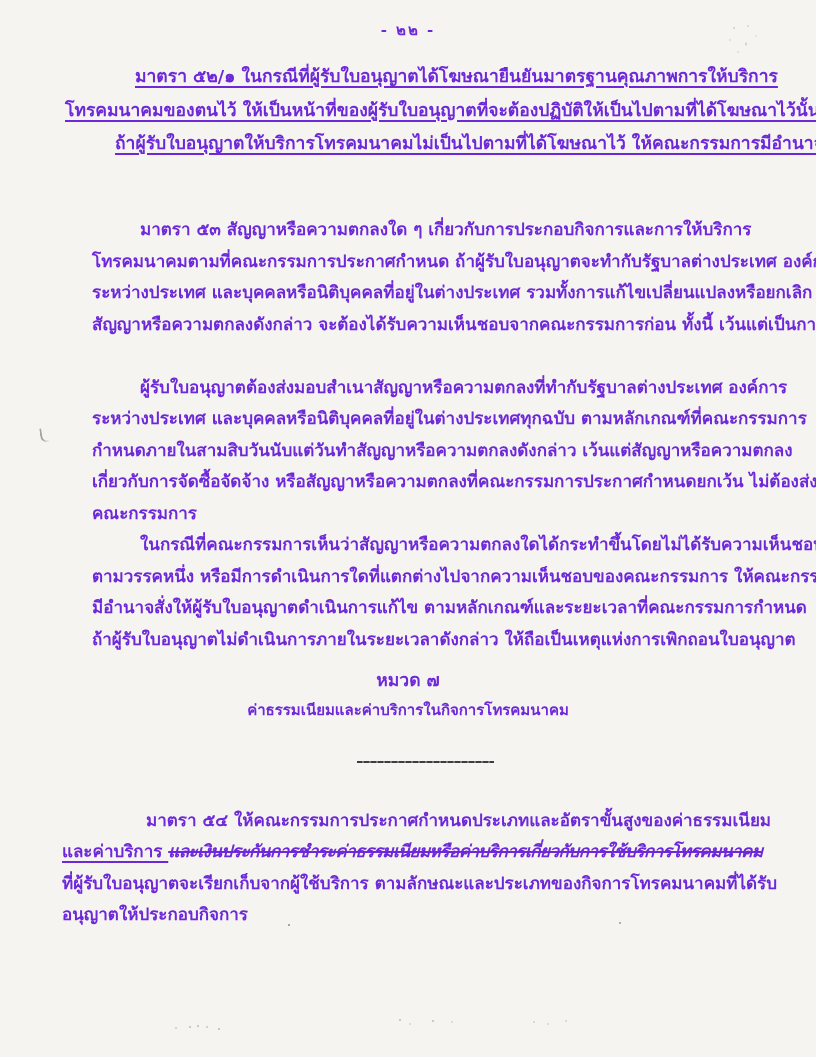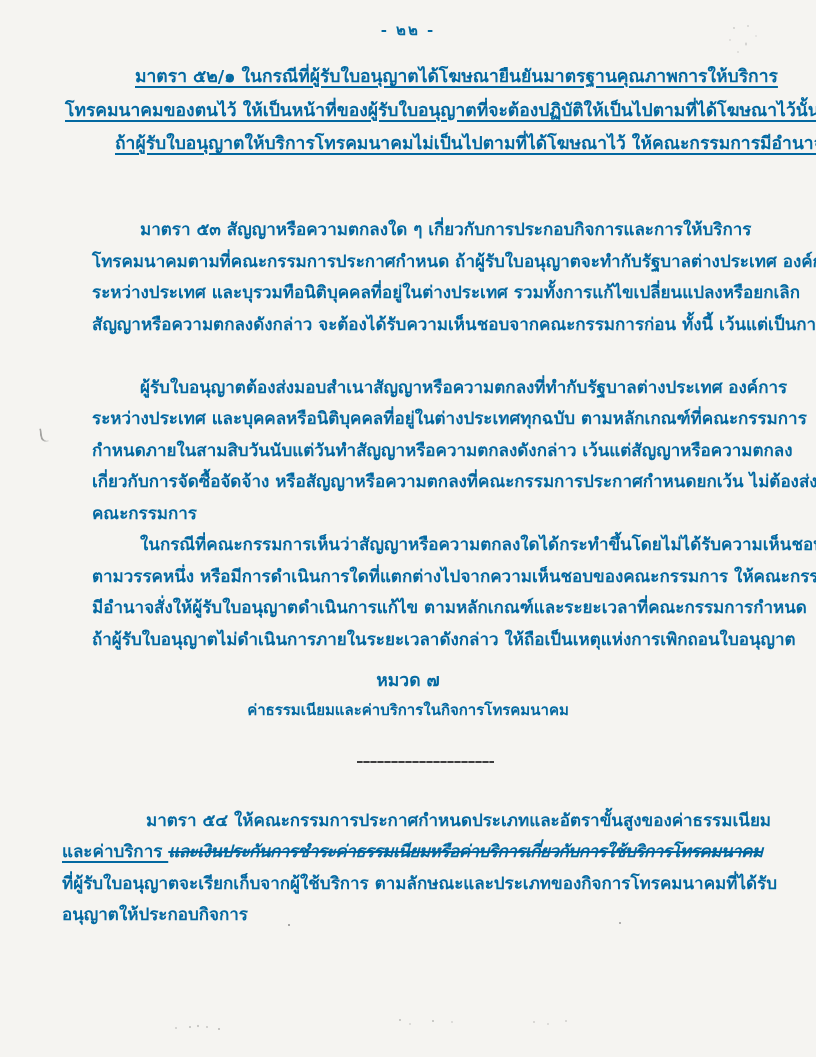--- a/index.html
+++ b/index.html
@@ -2,21 +2,21 @@
 <html><head>
 <meta charset="utf-8">
 <style>
   html,body{margin:0;padding:0;background:#e8e8e6;}
   .page{
     position:relative;
     width:816px;height:1057px;
     background:#f5f4f1;
     overflow:hidden;
     font-family:"DejaVu Serif","Liberation Serif",serif;
-    color:#0369a1;
+    color:#6d28d9;
   }
   .page-number{
     position:absolute;top:18px;left:0;right:0;
     text-align:center;font-size:15px;letter-spacing:2px;font-weight:bold;
   }
   .para{position:absolute;}
   .para .line{white-space:nowrap;}
   
   .p1{left:56px;top:60px;width:712px;font-size:17.5px;font-weight:bold;}
   .p1 .line{height:33.5px;line-height:33.5px;
@@ -87,21 +87,21 @@
 
   <div class="para p1">
     <div class="line ind-a">มาตรา ๕๒/๑ ในกรณีที่ผู้รับใบอนุญาตได้โฆษณายืนยันมาตรฐานคุณภาพการให้บริการ</div>
     <div class="line ind-b">โทรคมนาคมของตนไว้ ให้เป็นหน้าที่ของผู้รับใบอนุญาตที่จะต้องปฏิบัติให้เป็นไปตามที่ได้โฆษณาไว้นั้น</div>
     <div class="line ind-c">ถ้าผู้รับใบอนุญาตให้บริการโทรคมนาคมไม่เป็นไปตามที่ได้โฆษณาไว้ ให้คณะกรรมการมีอำนาจ</div>
   </div>
 
   <div class="para body-block p2">
     <div class="line ind">มาตรา ๕๓ สัญญาหรือความตกลงใด ๆ เกี่ยวกับการประกอบกิจการและการให้บริการ</div>
     <div class="line">โทรคมนาคมตามที่คณะกรรมการประกาศกำหนด ถ้าผู้รับใบอนุญาตจะทำกับรัฐบาลต่างประเทศ องค์การ</div>
-    <div class="line">ระหว่างประเทศ และบุรวมทือนิติบุคคลที่อยู่ในต่างประเทศ รวมทั้งการแก้ไขเปลี่ยนแปลงหรือยกเลิก</div>
+    <div class="line">ระหว่างประเทศ และบุคคลหรือนิติบุคคลที่อยู่ในต่างประเทศ รวมทั้งการแก้ไขเปลี่ยนแปลงหรือยกเลิก</div>
     <div class="line">สัญญาหรือความตกลงดังกล่าว จะต้องได้รับความเห็นชอบจากคณะกรรมการก่อน ทั้งนี้ เว้นแต่เป็นการ</div>
   </div>
 
   <div class="para body-block p3">
     <div class="line ind">ผู้รับใบอนุญาตต้องส่งมอบสำเนาสัญญาหรือความตกลงที่ทำกับรัฐบาลต่างประเทศ องค์การ</div>
     <div class="line">ระหว่างประเทศ และบุคคลหรือนิติบุคคลที่อยู่ในต่างประเทศทุกฉบับ ตามหลักเกณฑ์ที่คณะกรรมการ</div>
     <div class="line">กำหนดภายในสามสิบวันนับแต่วันทำสัญญาหรือความตกลงดังกล่าว เว้นแต่สัญญาหรือความตกลง</div>
     <div class="line">เกี่ยวกับการจัดซื้อจัดจ้าง หรือสัญญาหรือความตกลงที่คณะกรรมการประกาศกำหนดยกเว้น ไม่ต้องส่งให้</div>
     <div class="line">คณะกรรมการ</div>
   </div>

